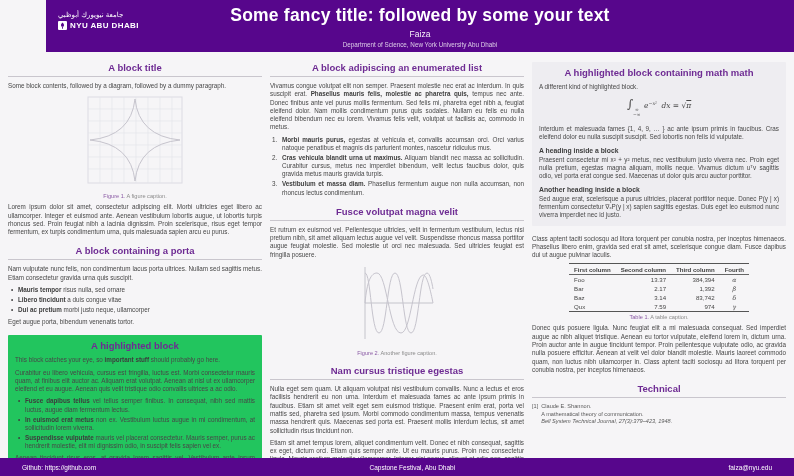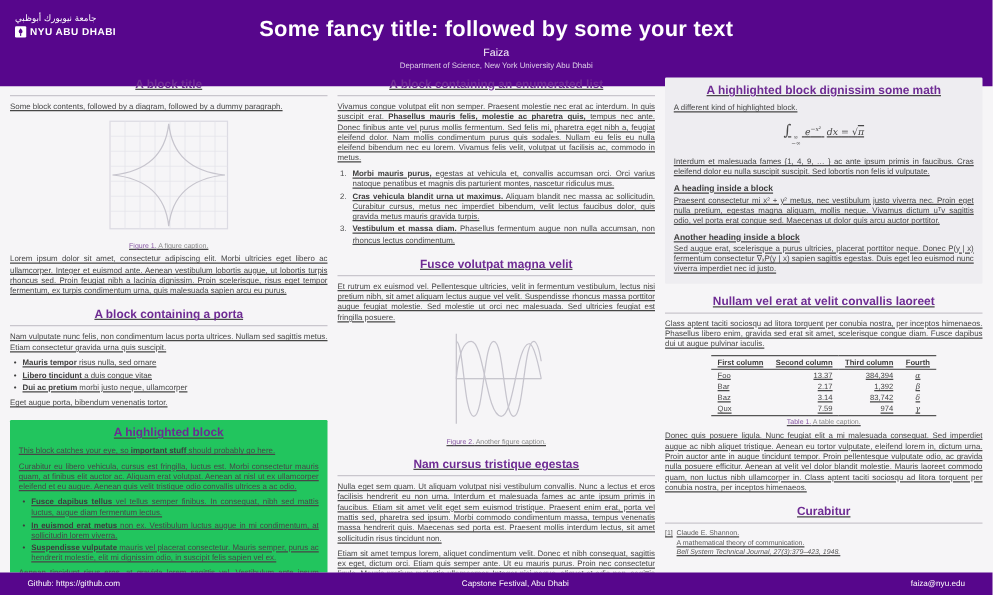--- a/index.html
+++ b/index.html
@@ -6,40 +6,41 @@
   html,body { width:794px; height:476px; }
   body {
     font-family:"Liberation Sans", sans-serif;
     background:#f6f5f7;
     color:#474747;
     overflow:hidden;
     position:relative;
   }
   
   .poster-header {
-    background:#57068c; color:#fff; height:69px; position:relative;
+    background:#57068c; color:#fff; height:52px; position:relative;
     display:flex; flex-direction:column; align-items:center; justify-content:center;
     text-align:center;
+    margin-left:46px;
   }
   .logo { position:absolute; left:12px; top:11px; display:flex; flex-direction:column; gap:2px; }
   .logo-arabic { font-family:"DejaVu Sans", sans-serif; font-size:7px; color:#fff; text-align:left; }
   .logo-row { display:flex; align-items:flex-start; gap:3px; }
   .logo-torch { width:9px; height:9px; background:#fff; border-radius:1px; display:flex; align-items:center; justify-content:center; }
   .logo-torch svg { width:7px; height:7px; display:block; }
   .logo-word { font-size:8px; font-weight:bold; letter-spacing:.4px; }
   .poster-title { font-size:17.5px; font-weight:bold; letter-spacing:.2px; }
   .poster-author { font-size:8.5px; margin-top:3px; color:rgba(255,255,255,.95); }
   .poster-institute { font-size:6.3px; margin-top:2px; color:rgba(255,255,255,.78); }
   
   .poster-body {
     position:absolute; top:55px; bottom:18px; left:0; right:0;
     padding:7px 8px; display:flex; gap:8px; overflow:hidden;
   }
   .col { flex:1 1 0; min-width:0; }
-  .block { margin-bottom:9px;text-decoration:underline; }
+  .block { margin-bottom:9px; }
   .block-title {
     color:#6e2b93; font-weight:bold; font-size:9.5px; text-align:center;
     padding-bottom:3px; border-bottom:1px solid #c9c6cd; margin-bottom:5px;
   }
   .block.tinted .block-title { border-bottom:none; padding-bottom:1px; margin-bottom:4px; }
   .block.alert { background:#22c55e; padding:5px 7px 6px; border-radius:1px; }
   .block.example { background:#eeedf1; padding:5px 7px 6px; border-radius:1px; }
   .block p { font-size:6.3px; line-height:1.32; text-align:justify; margin-bottom:4px; }
   .block p:last-child { margin-bottom:0; }
   b { color:#3d3d3d; }
@@ -162,21 +163,21 @@
         <li><b>Suspendisse vulputate</b><span> mauris vel placerat consectetur. Mauris semper, purus ac hendrerit molestie, elit mi dignissim odio, in suscipit felis sapien vel ex.</span></li>
       </ul>
       <p>Aenean tincidunt risus eros, at gravida lorem sagittis vel. Vestibulum ante ipsum primis in faucibus orci luctus et ultrices posuere cubilia Curae.</p>
     </div>
 
   </section>
 
   <section class="col">
 
     <div class="block">
-      <div class="block-title">A block containing an enumerated list</div>
+      <div class="block-title">A block adipiscing an enumerated list</div>
       <p><span>Vivamus congue volutpat elit non semper. Praesent molestie nec erat ac interdum. In quis suscipit erat. </span><b>Phasellus mauris felis, molestie ac pharetra quis,</b><span> tempus nec ante. Donec finibus ante vel purus mollis fermentum. Sed felis mi, pharetra eget nibh a, feugiat eleifend dolor. Nam mollis condimentum purus quis sodales. Nullam eu felis eu nulla eleifend bibendum nec eu lorem. Vivamus felis velit, volutpat ut facilisis ac, commodo in metus.</span></p>
       <ol class="blist">
         <li><b>Morbi mauris purus,</b><span> egestas at vehicula et, convallis accumsan orci. Orci varius natoque penatibus et magnis dis parturient montes, nascetur ridiculus mus.</span></li>
         <li><b>Cras vehicula blandit urna ut maximus.</b><span> Aliquam blandit nec massa ac sollicitudin. Curabitur cursus, metus nec imperdiet bibendum, velit lectus faucibus dolor, quis gravida metus mauris gravida turpis.</span></li>
         <li><b>Vestibulum et massa diam.</b><span> Phasellus fermentum augue non nulla accumsan, non rhoncus lectus condimentum.</span></li>
       </ol>
     </div>
 
     <div class="block">
       <div class="block-title">Fusce volutpat magna velit</div>
@@ -197,41 +198,40 @@
       <p>Nulla eget sem quam. Ut aliquam volutpat nisi vestibulum convallis. Nunc a lectus et eros facilisis hendrerit eu non urna. Interdum et malesuada fames ac ante ipsum primis in faucibus. Etiam sit amet velit eget sem euismod tristique. Praesent enim erat, porta vel mattis sed, pharetra sed ipsum. Morbi commodo condimentum massa, tempus venenatis massa hendrerit quis. Maecenas sed porta est. Praesent mollis interdum lectus, sit amet sollicitudin risus tincidunt non.</p>
       <p>Etiam sit amet tempus lorem, aliquet condimentum velit. Donec et nibh consequat, sagittis ex eget, dictum orci. Etiam quis semper ante. Ut eu mauris purus. Proin nec consectetur ligula. Mauris pretium molestie ullamcorper. Integer nisi neque, aliquet et odio non, sagittis porta justo.</p>
 
     </div>
 
   </section>
 
   <section class="col">
 
     <div class="block example tinted">
-      <div class="block-title">A highlighted block dignissim some math</div>
+      <div class="block-title">A highlighted block containing math math</div>
       <p>A different kind of highlighted block.</p>
       <div class="equation">
         <span class="eq-int">∫</span><span class="eq-lim">
             <span>∞</span>
             <span>−∞</span>
           </span>
         <span>e</span><sup class="eq-pow">−x²</sup>
         <span class="eq-dx">dx</span>
         <span>=</span>
         <span>√</span><span class="eq-radicand">π</span>
       </div>
       <p>Interdum et malesuada fames {1, 4, 9, … } ac ante ipsum primis in faucibus. Cras eleifend dolor eu nulla suscipit suscipit. Sed lobortis non felis id vulputate.</p>
       <div class="inner-heading">A heading inside a block</div>
       <p>Praesent consectetur mi x² + y² metus, nec vestibulum justo viverra nec. Proin eget nulla pretium, egestas magna aliquam, mollis neque. Vivamus dictum uᵀv sagittis odio, vel porta erat congue sed. Maecenas ut dolor quis arcu auctor porttitor.</p>
       <div class="inner-heading">Another heading inside a block</div>
       <p>Sed augue erat, scelerisque a purus ultricies, placerat porttitor neque. Donec P(y | x) fermentum consectetur ∇ₓP(y | x) sapien sagittis egestas. Duis eget leo euismod nunc viverra imperdiet nec id justo.</p>
     </div>
 
     <div class="block">
-      <div class="block-title">Nullam vel erat at velit convallis laoreet</div>
       <p>Class aptent taciti sociosqu ad litora torquent per conubia nostra, per inceptos himenaeos. Phasellus libero enim, gravida sed erat sit amet, scelerisque congue diam. Fusce dapibus dui ut augue pulvinar iaculis.</p>
       <div class="table-wrap">
         <table class="btable">
           <thead>
             <tr>
               <th>First column</th>
               <th>Second column</th>
               <th>Third column</th>
               <th>Fourth</th>
             </tr>
@@ -262,21 +262,21 @@
               <td class="sym">γ</td>
             </tr>
           </tbody>
         </table>
       </div>
       <div class="fig-caption"><span class="cap-label">Table 1.</span><span> A table caption.</span></div>
       <p>Donec quis posuere ligula. Nunc feugiat elit a mi malesuada consequat. Sed imperdiet augue ac nibh aliquet tristique. Aenean eu tortor vulputate, eleifend lorem in, dictum urna. Proin auctor ante in augue tincidunt tempor. Proin pellentesque vulputate odio, ac gravida nulla posuere efficitur. Aenean at velit vel dolor blandit molestie. Mauris laoreet commodo quam, non luctus nibh ullamcorper in. Class aptent taciti sociosqu ad litora torquent per conubia nostra, per inceptos himenaeos.</p>
     </div>
 
     <div class="block">
-      <div class="block-title">Curabitur</div>
+      <div class="block-title">Technical</div>
       <div class="ref-item">
         <span class="ref-marker">[1]</span>
         <span class="ref-body">
           <span>Claude E. Shannon.</span>
           <span>A mathematical theory of communication.</span>
           <span class="ref-title-line">Bell System Technical Journal, 27(3):379–423, 1948.</span>
         </span>
       </div>
     </div>
 

